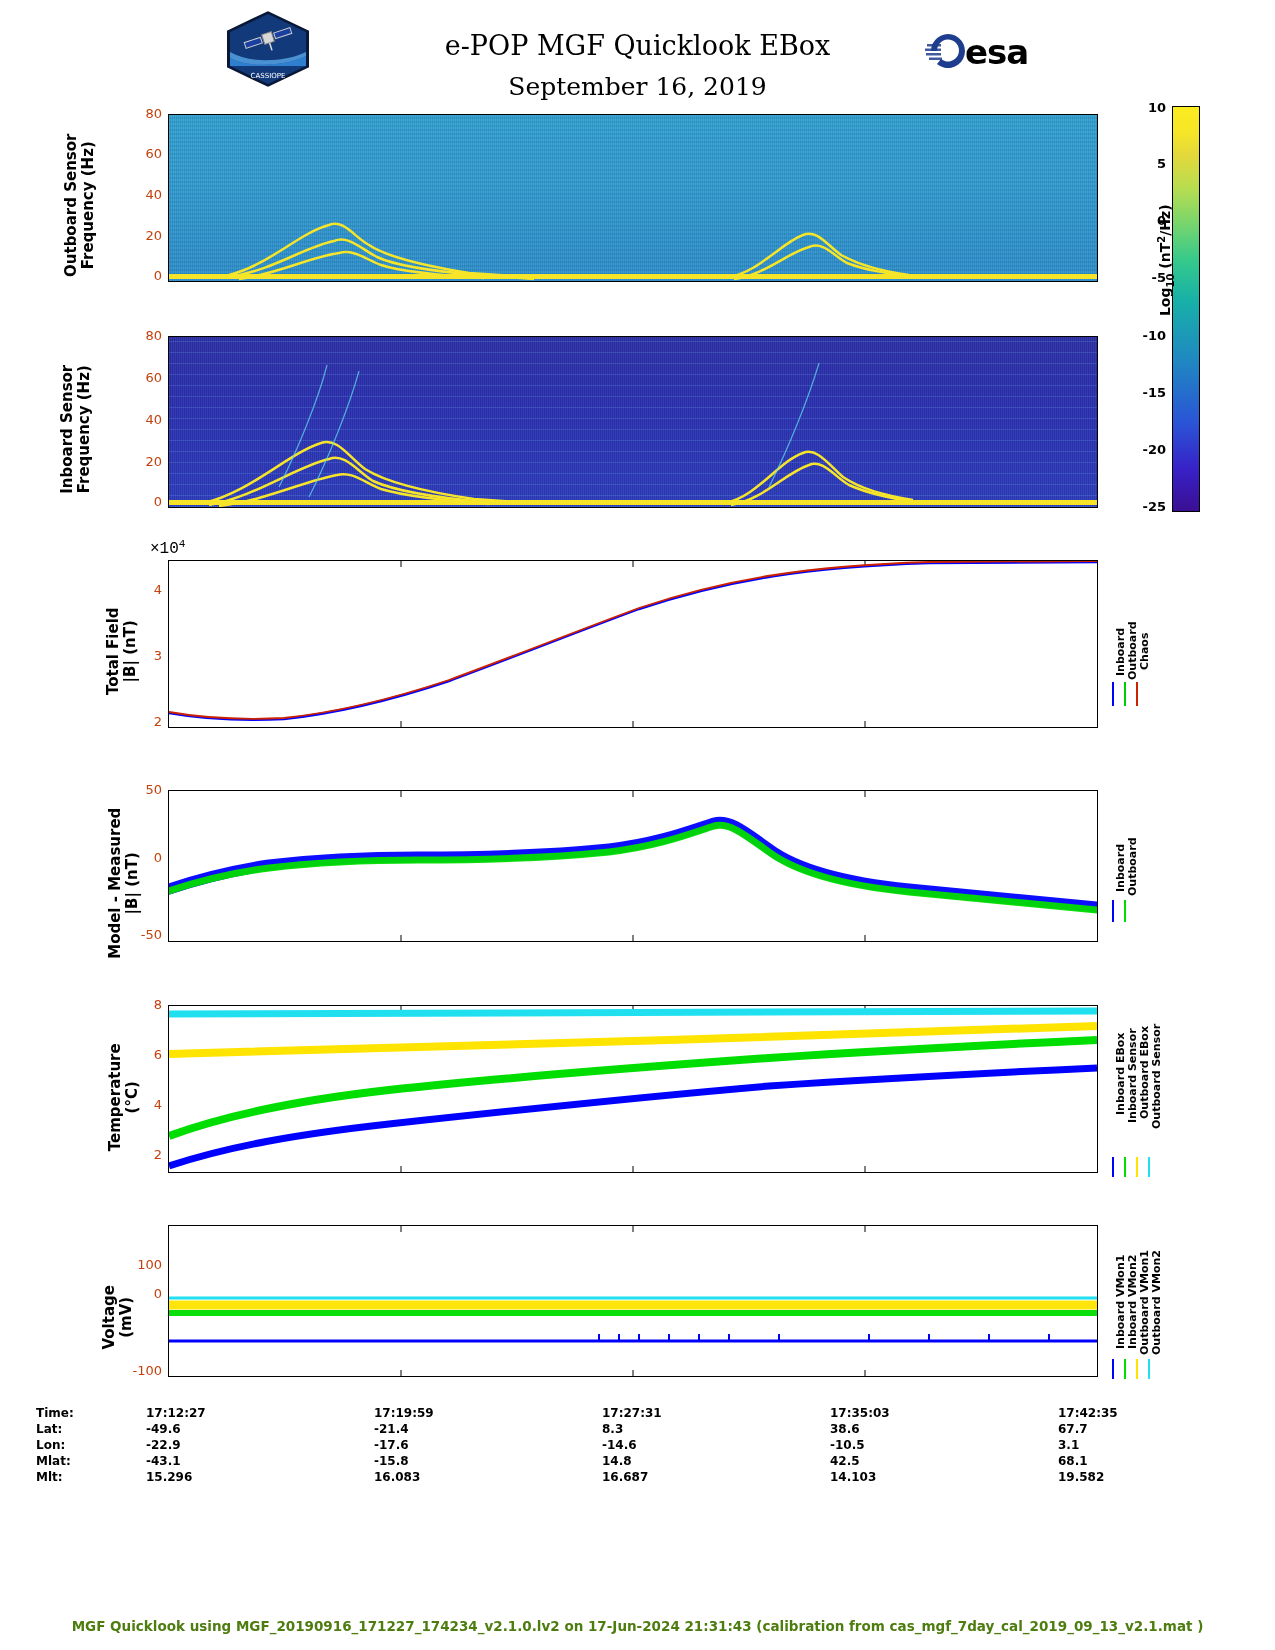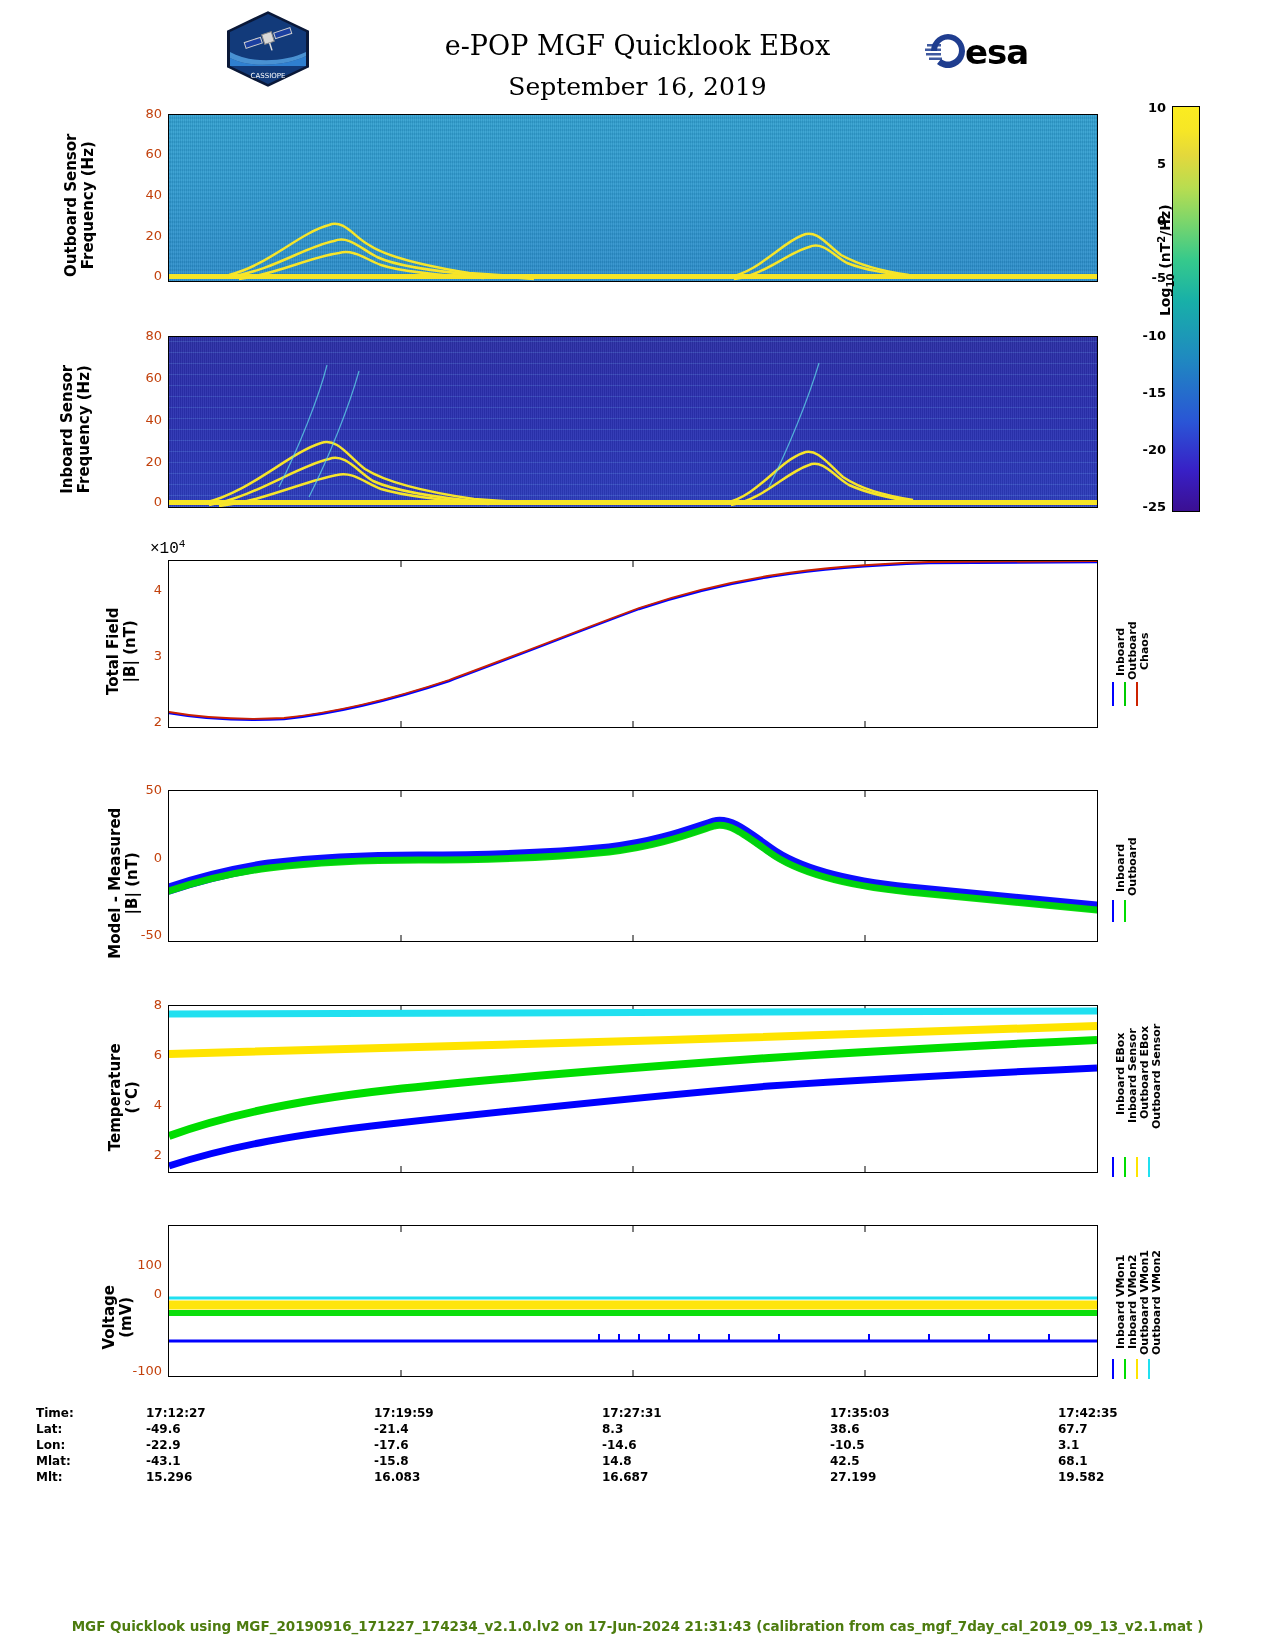--- a/index.html
+++ b/index.html
@@ -322,20 +322,20 @@
       <td class="c2">-15.8</td>
       <td class="c3">14.8</td>
       <td class="c4">42.5</td>
       <td>68.1</td>
     </tr>
     <tr>
       <td class="lbl">Mlt:</td>
       <td class="c1">15.296</td>
       <td class="c2">16.083</td>
       <td class="c3">16.687</td>
-      <td class="c4">27.199</td>
+      <td class="c4">14.103</td>
       <td>19.582</td>
     </tr>
   </tbody>
     </table>
 </div>
 
 <div id="footer">MGF Quicklook using MGF_20190916_171227_174234_v2.1.0.lv2 on 17-Jun-2024 21:31:43 (calibration from cas_mgf_7day_cal_2019_09_13_v2.1.mat )</div>
 
 </body></html>

